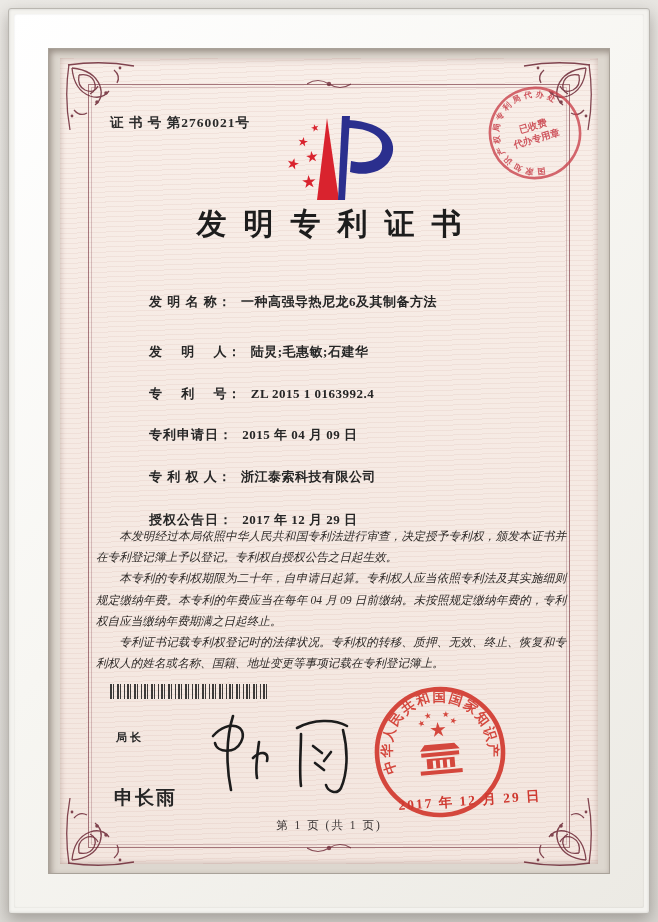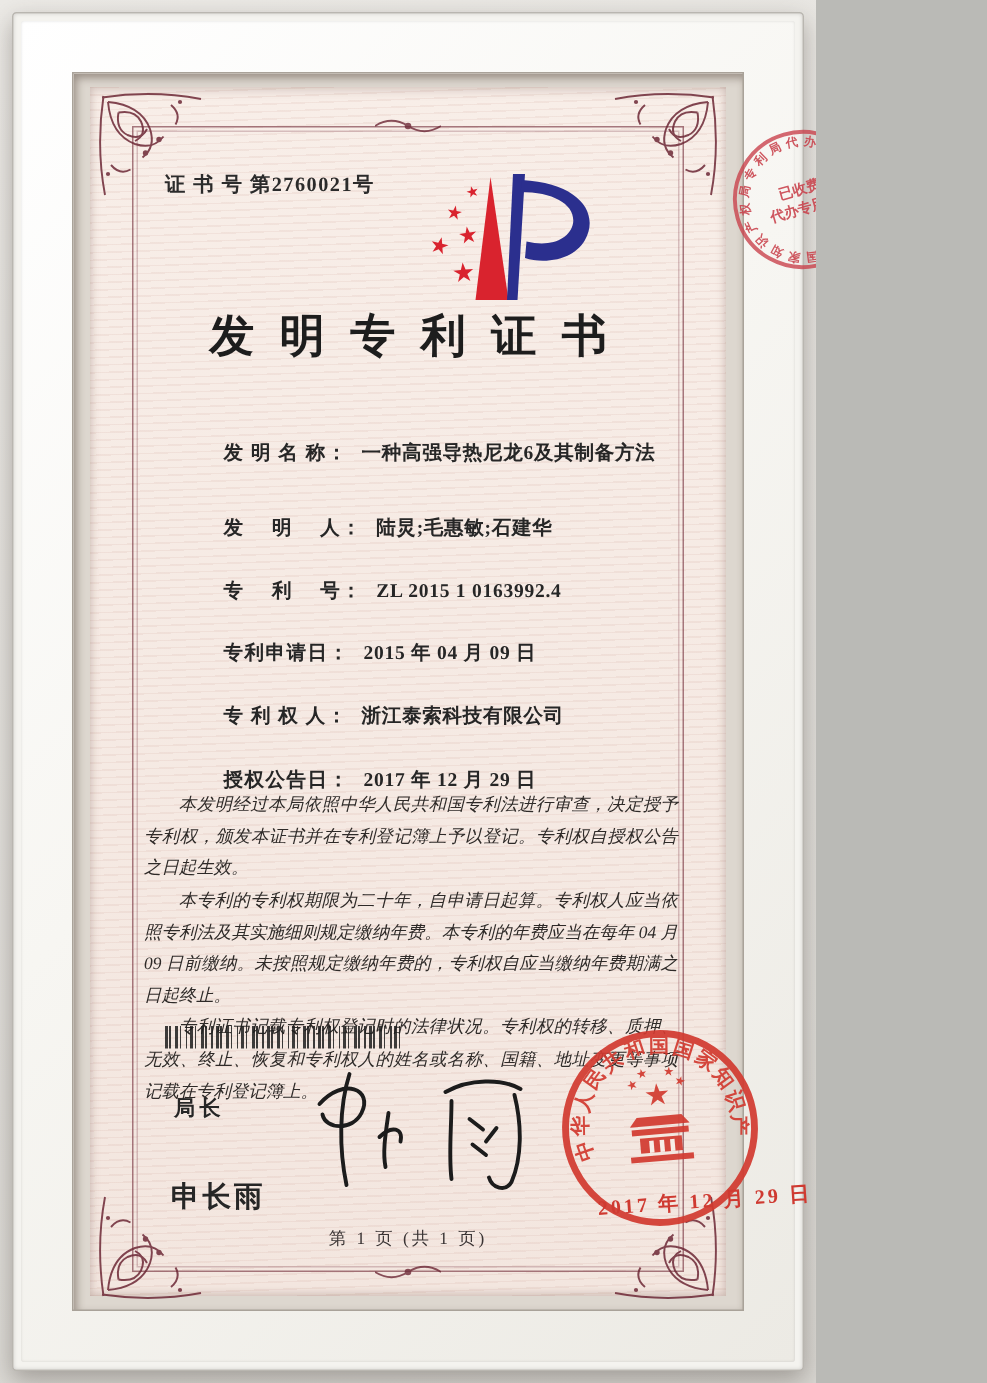--- a/index.html
+++ b/index.html
@@ -1,16 +1,16 @@
 <!DOCTYPE html>
 <html><head>
 <meta charset="utf-8">
 <style>
   html,body{margin:0;padding:0;background:#babab6;}
-  .photo{position:relative;width:544px;height:922px;overflow:hidden;
+  .photo{position:relative;width:658px;height:922px;overflow:hidden;
     background:linear-gradient(160deg,#eceae6,#d8d6d1);
     font-family:"Liberation Serif","DejaVu Serif",serif;}
   
   .frame-outer{position:absolute;inset:8px;background:#f4f3ef;border:1px solid #b9b6b0;
     border-radius:3px;box-shadow:0 6px 16px rgba(55,45,40,.35), inset 0 0 3px rgba(0,0,0,.15);}
   .frame-face{position:absolute;inset:14px;border-radius:2px;
     background:linear-gradient(135deg,#ffffff 0%,#f7f6f2 45%,#eceae4 100%);
     box-shadow:inset 0 0 2px rgba(0,0,0,.12);}
   .frame-lip{position:absolute;inset:48px;background:#ddd7cf;border:1px solid #a9a299;
     box-shadow:inset 2px 3px 6px rgba(70,55,45,.45);}
@@ -44,21 +44,21 @@
   .field .val{margin-left:6px;letter-spacing:.5px;}
   .f0{top:235px}.f1{top:285px}.f2{top:327px}.f3{top:368px}.f4{top:410px}.f5{top:453px}
   .body-text{position:absolute;left:36px;right:32px;top:468px;font-size:11.6px;
     line-height:1.83;color:#2e2a28;text-align:justify;}
   .body-text p{margin:0;text-indent:2em;font-style:italic;}
   .barcode{position:absolute;left:50px;top:626px;width:158px;height:15px;
     background:repeating-linear-gradient(90deg,#1c1c1c 0 2px,rgba(0,0,0,0) 2px 3px,
       #1c1c1c 3px 4px,rgba(0,0,0,0) 4px 7px,#1c1c1c 7px 9px,rgba(0,0,0,0) 9px 10px,
       #1c1c1c 10px 11px,rgba(0,0,0,0) 11px 14px,#1c1c1c 14px 15px,rgba(0,0,0,0) 15px 17px);
     opacity:.85;}
-  .sig-title{position:absolute;left:56px;top:672px;font-size:14px;font-weight:bold;
+  .sig-title{position:absolute;left:56px;top:672px;font-size:11px;font-weight:bold;
     color:#262626;letter-spacing:3px;}
   .sig-name{position:absolute;left:54px;top:727px;font-size:19px;font-weight:bold;
     color:#262626;letter-spacing:2px;}
   .signature{position:absolute;left:135px;top:648px;}
   .seal{position:absolute;left:310px;top:624px;}
   .seal-date{position:absolute;left:322px;top:734px;width:176px;text-align:center;
     font-size:13.5px;font-weight:bold;color:#cf3a31;letter-spacing:2px;
     transform:rotate(-4deg);}
   .footer{position:absolute;left:0;right:0;top:760px;text-align:center;font-size:11.5px;
     color:#3a3434;letter-spacing:2px;}

